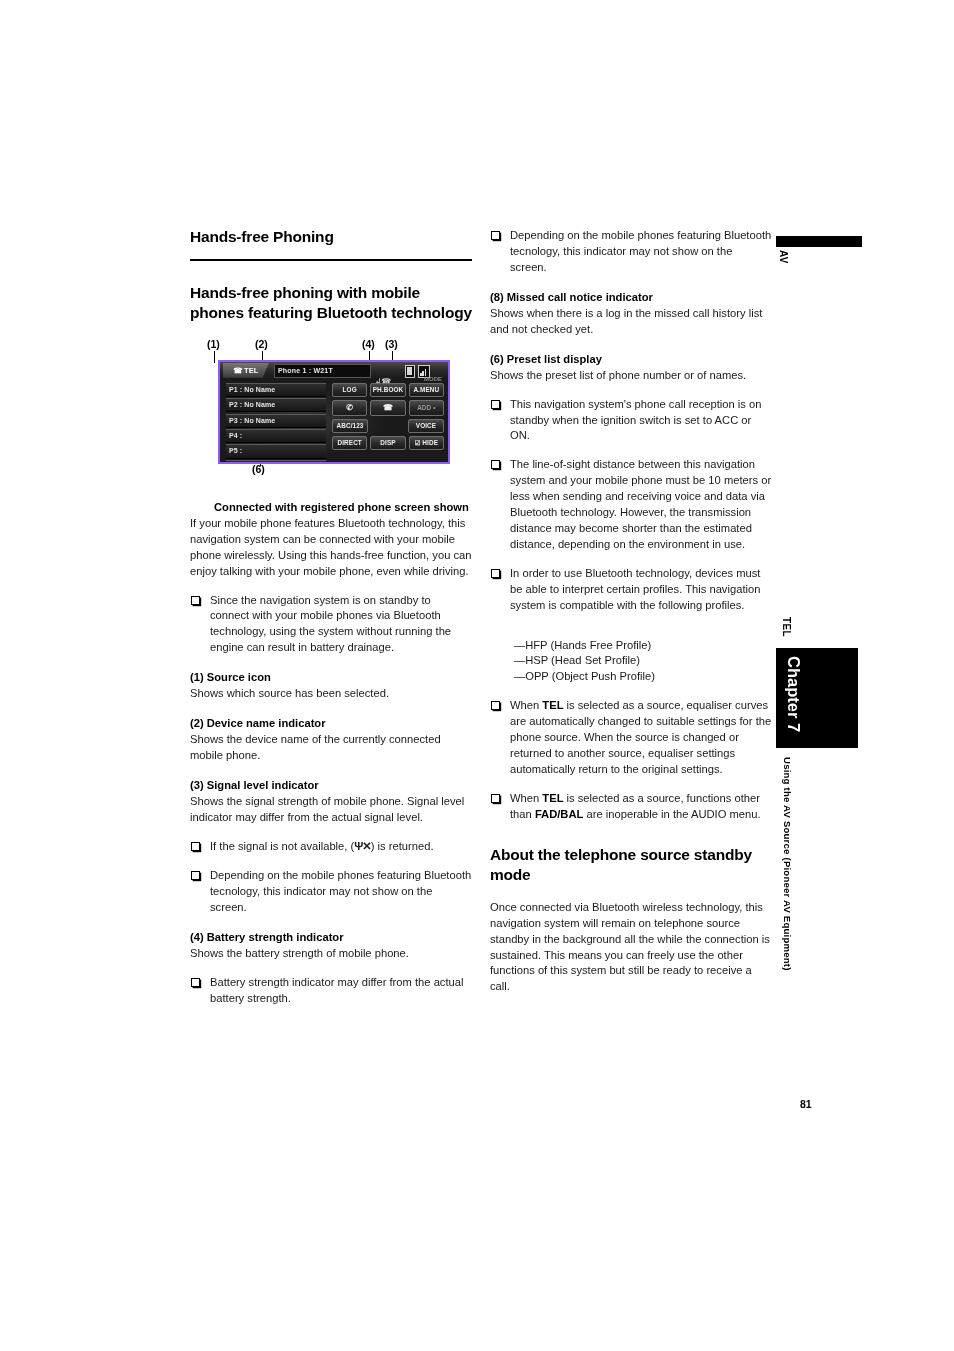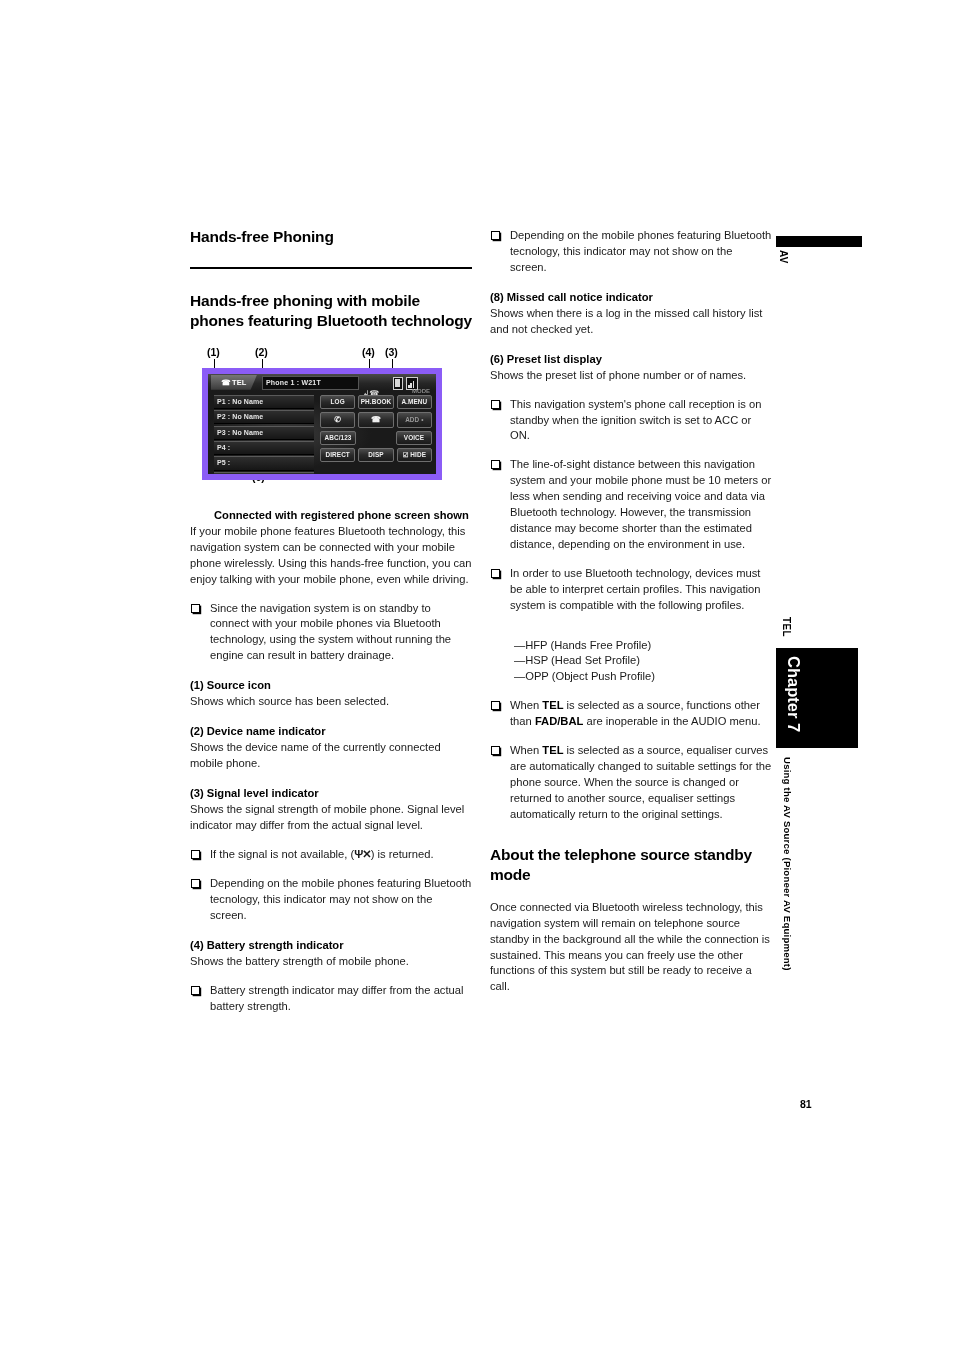--- a/index.html
+++ b/index.html
@@ -30,21 +30,21 @@
     top: 228px;
   }
   .col-left  { left: 190px; }
   .col-right { left: 490px; }
 
   
   .h1 {
     font-size: 15.5px;
     font-weight: bold;
     letter-spacing: -0.2px;
-    margin: 0 0 20px 0;
+    margin: 0 0 12px 0;
     line-height: 1.2;
   }
   .h1-rule {
     border-bottom: 2.2px solid #000;
     width: 100%;
     margin: 0 0 22px 0;
   }
   .h2 {
     font-size: 15.5px;
     font-weight: bold;
@@ -122,26 +122,26 @@
     width: 1px;
   }
   .lead-h {
     position: absolute;
     background: #000;
     height: 1px;
   }
 
   .device {
     position: absolute;
-    left: 12px;
+    left: 28px;
     top: 22px;
     width: 228px;
     height: 100px;
     background: #0f172a;
-    border: 6px solid #8b5cf6;
+    border: 2px solid #8b5cf6;
     overflow: hidden;
   }
   .dev-bgl {
     position: absolute;
     inset: 0;
     background:
       radial-gradient(ellipse 120px 50px at 35% 60%, #3a3a3a 0%, #1a1a1a 70%),
       linear-gradient(180deg, #2a2a2a 0%, #101010 40%, #1c1c1c 100%);
   }
   .dev-topbar {
@@ -481,26 +481,26 @@
       <span>In order to use Bluetooth technology, devices must be able to interpret certain profiles. This navigation system is compatible with the following profiles.</span>
       <div class="sublist" style="padding-left:4px;">
         <div>—HFP (Hands Free Profile)</div>
         <div>—HSP (Head Set Profile)</div>
         <div>—OPP (Object Push Profile)</div>
       </div>
     </div>
 
     <div class="note">
       <span class="sq"></span>
+      <span>When </span><b>TEL</b><span> is selected as a source, equaliser curves are automatically changed to suitable settings for the phone source. When the source is changed or returned to another source, equaliser settings automatically return to the original settings.</span>
+    </div>
+
+    <div class="note">
+      <span class="sq"></span>
       <span>When </span><b>TEL</b><span> is selected as a source, functions other than </span><b>FAD/BAL</b><span> are inoperable in the AUDIO menu.</span>
-    </div>
-
-    <div class="note">
-      <span class="sq"></span>
-      <span>When </span><b>TEL</b><span> is selected as a source, equaliser curves are automatically changed to suitable settings for the phone source. When the source is changed or returned to another source, equaliser settings automatically return to the original settings.</span>
     </div>
 
     <div style="height:22px;"></div>
     <div class="h2">About the telephone source standby mode</div>
     <p class="body">Once connected via Bluetooth wireless technology, this navigation system will remain on telephone source standby in the background all the while the connection is sustained. This means you can freely use the other functions of this system but still be ready to receive a call.</p>
   </div>
 
   <div class="side-top-bar"></div>
   <div class="side-av">AV</div>
   <div class="side-tel">TEL</div>

